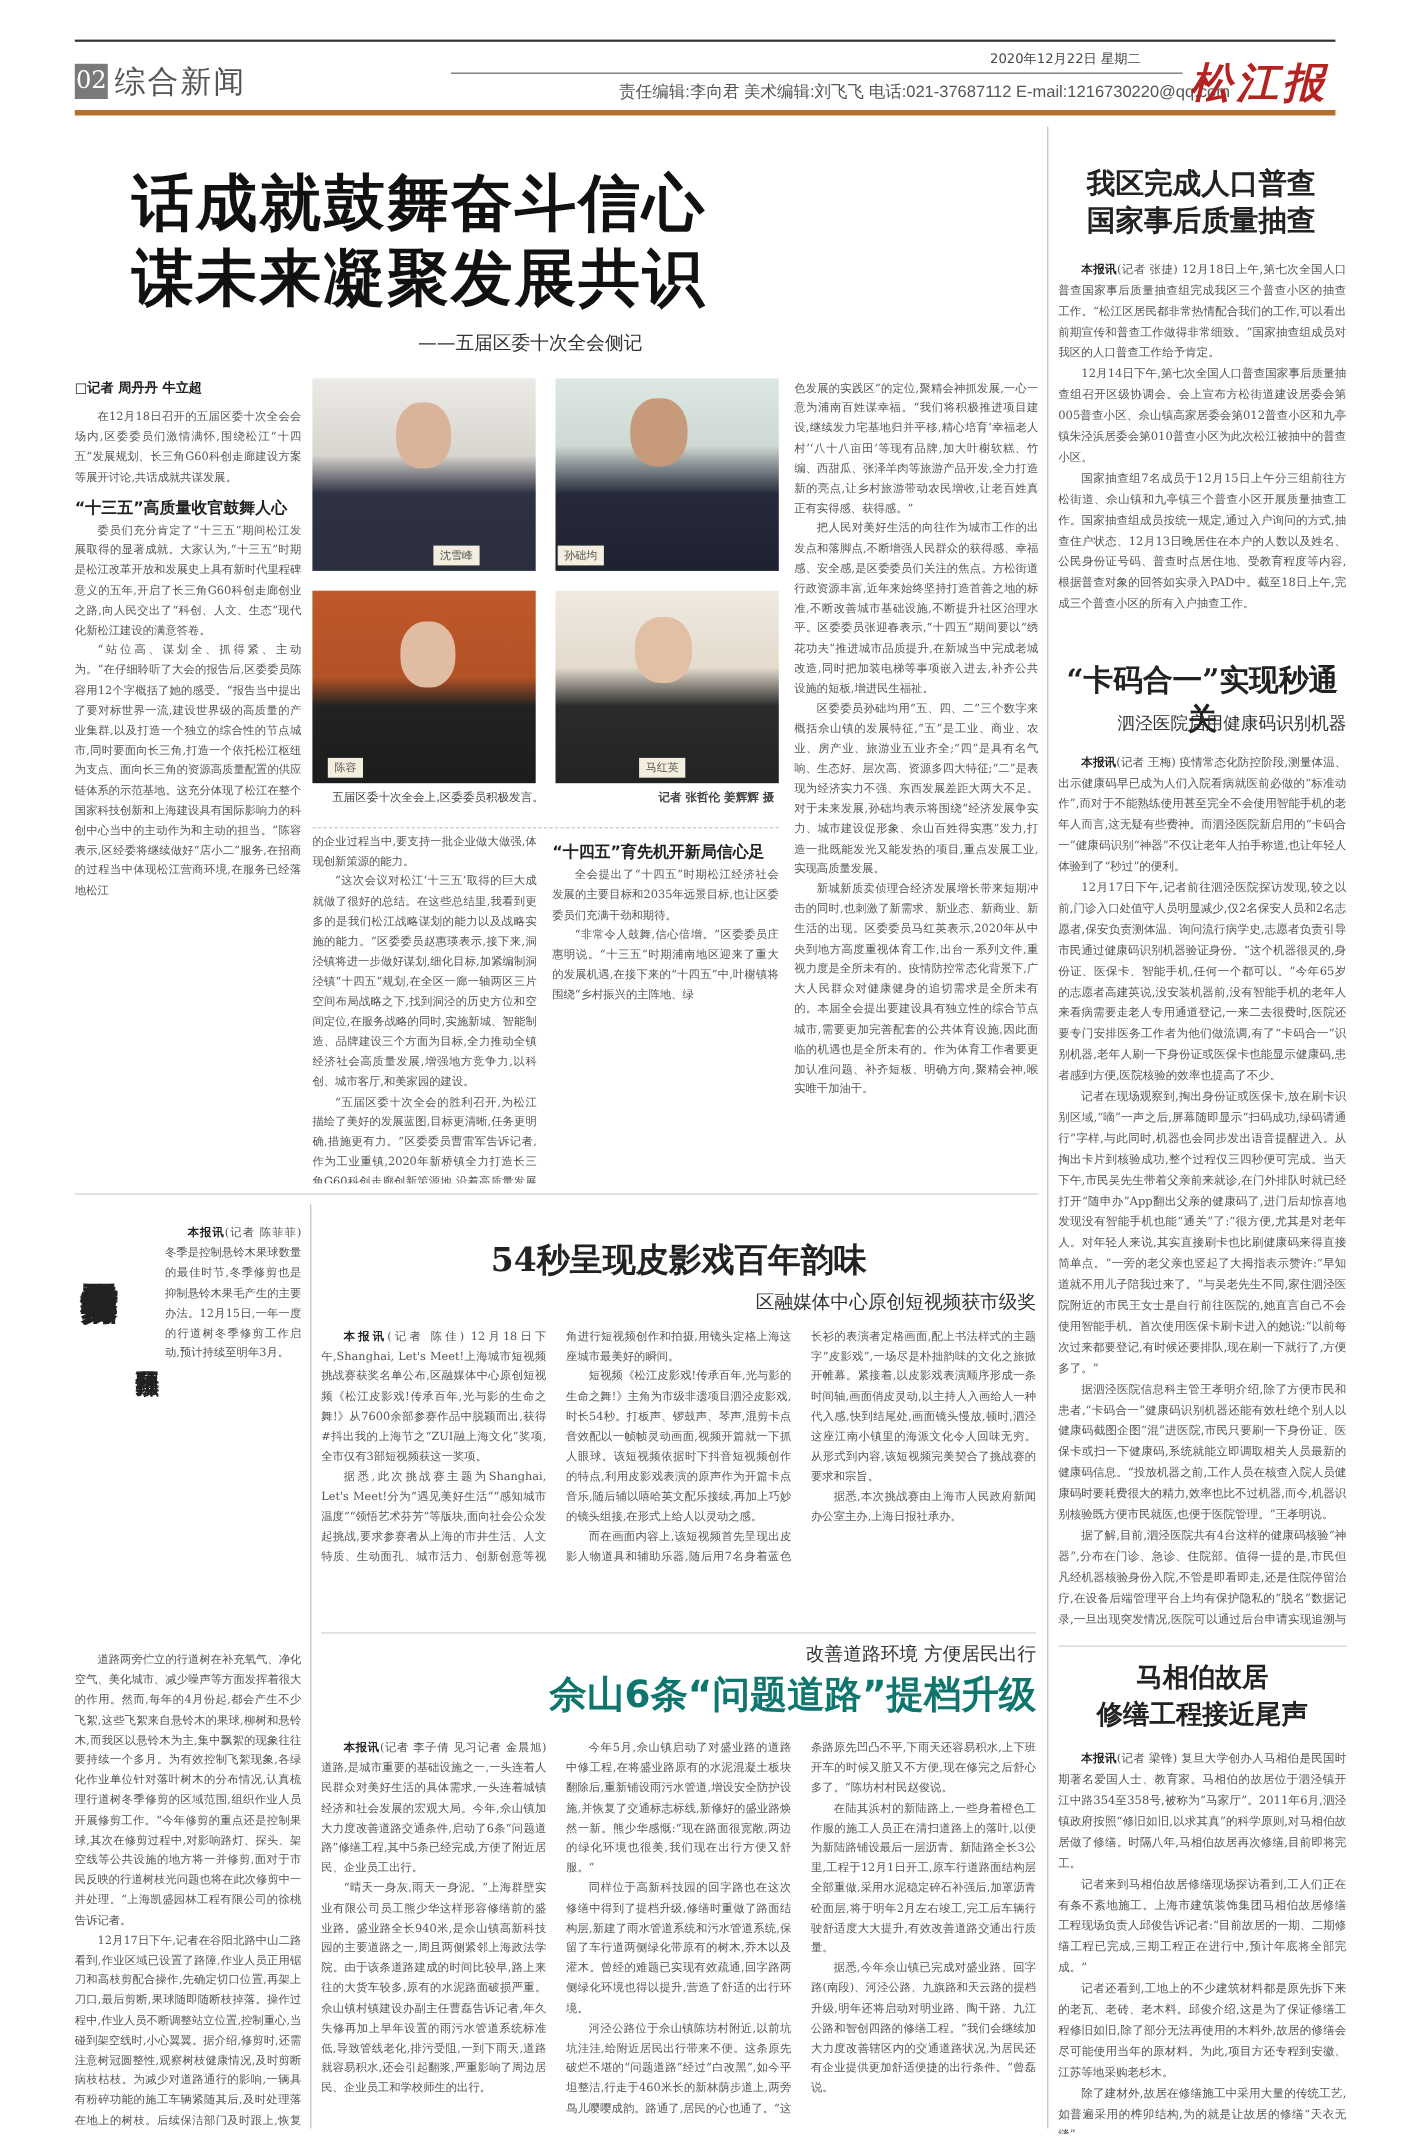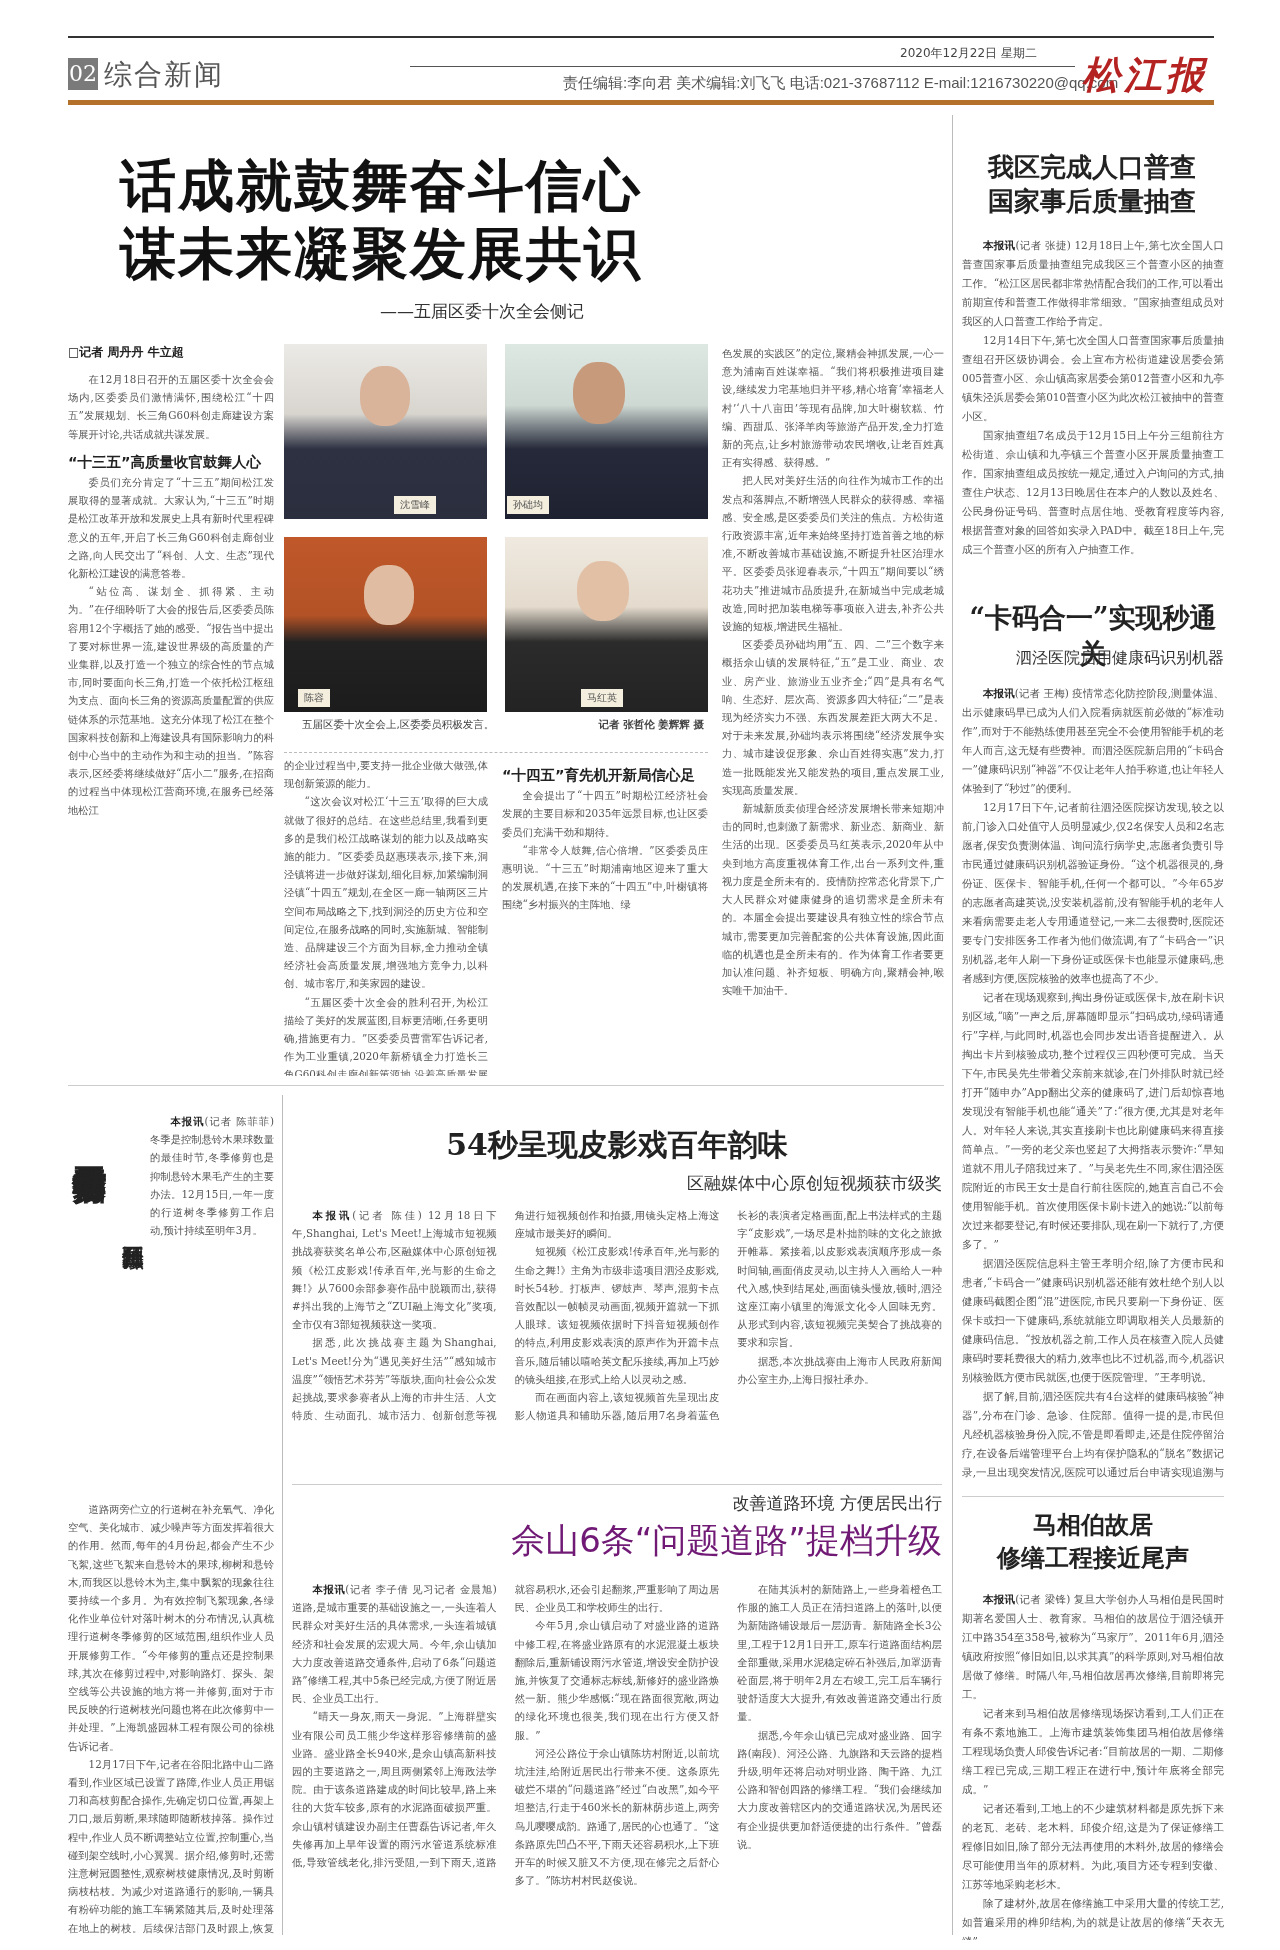--- a/index.html
+++ b/index.html
@@ -150,21 +150,22 @@
 <div class="abs col" style="left:292px;top:1206px;width:650px;height:270px;column-count:3;column-gap:18px">
   <p><b>本报讯</b><span>(记者 陈佳) 12月18日下午,Shanghai, Let's Meet!上海城市短视频挑战赛获奖名单公布,区融媒体中心原创短视频《松江皮影戏!传承百年,光与影的生命之舞!》从7600余部参赛作品中脱颖而出,获得#抖出我的上海节之“ZUI融上海文化”奖项,全市仅有3部短视频获这一奖项。</span></p>
   <p>据悉,此次挑战赛主题为Shanghai, Let's Meet!分为“遇见美好生活”“感知城市温度”“领悟艺术芬芳”等版块,面向社会公众发起挑战,要求参赛者从上海的市井生活、人文特质、生动面孔、城市活力、创新创意等视角进行短视频创作和拍摄,用镜头定格上海这座城市最美好的瞬间。</p>
   <p>短视频《松江皮影戏!传承百年,光与影的生命之舞!》主角为市级非遗项目泗泾皮影戏,时长54秒。打板声、锣鼓声、琴声,混剪卡点音效配以一帧帧灵动画面,视频开篇就一下抓人眼球。该短视频依据时下抖音短视频创作的特点,利用皮影戏表演的原声作为开篇卡点音乐,随后辅以嘻哈英文配乐接续,再加上巧妙的镜头组接,在形式上给人以灵动之感。</p>
   <p>而在画面内容上,该短视频首先呈现出皮影人物道具和辅助乐器,随后用7名身着蓝色长衫的表演者定格画面,配上书法样式的主题字“皮影戏”,一场尽是朴拙韵味的文化之旅掀开帷幕。紧接着,以皮影戏表演顺序形成一条时间轴,画面俏皮灵动,以主持人入画给人一种代入感,快到结尾处,画面镜头慢放,顿时,泗泾这座江南小镇里的海派文化令人回味无穷。从形式到内容,该短视频完美契合了挑战赛的要求和宗旨。</p>
   <p>据悉,本次挑战赛由上海市人民政府新闻办公室主办,上海日报社承办。</p>
 </div>
 <div class="abs hdiv" style="left:292px;top:1484px;width:650px"></div>
 
 <div class="abs sanshead" style="left:292px;top:1492px;width:650px;font-size:17px">改善道路环境 方便居民出行</div>
-<div class="abs sanshead" style="left:292px;top:1518px;width:650px;font-size:34px;font-weight:normal;color:#701a75">佘山6条“问题道路”提档升级</div>
+<div class="abs sanshead" style="left:292px;top:1518px;width:650px;font-size:34px;font-weight:bold;color:#0f766e">佘山6条“问题道路”提档升级</div>
 <div class="abs col" style="left:292px;top:1580px;width:650px;height:360px;column-count:3;column-gap:18px">
   <p><b>本报讯</b><span>(记者 李子倩 见习记者 金晨旭) 道路,是城市重要的基础设施之一,一头连着人民群众对美好生活的具体需求,一头连着城镇经济和社会发展的宏观大局。今年,佘山镇加大力度改善道路交通条件,启动了6条“问题道路”修缮工程,其中5条已经完成,方便了附近居民、企业员工出行。</span></p>
   <p>“晴天一身灰,雨天一身泥。”上海群壁实业有限公司员工熊少华这样形容修缮前的盛业路。盛业路全长940米,是佘山镇高新科技园的主要道路之一,周且两侧紧邻上海政法学院。由于该条道路建成的时间比较早,路上来往的大货车较多,原有的水泥路面破损严重。佘山镇村镇建设办副主任曹磊告诉记者,年久失修再加上早年设置的雨污水管道系统标准低,导致管线老化,排污受阻,一到下雨天,道路就容易积水,还会引起翻浆,严重影响了周边居民、企业员工和学校师生的出行。</p>
   <p>今年5月,佘山镇启动了对盛业路的道路中修工程,在将盛业路原有的水泥混凝土板块翻除后,重新铺设雨污水管道,增设安全防护设施,并恢复了交通标志标线,新修好的盛业路焕然一新。熊少华感慨:“现在路面很宽敞,两边的绿化环境也很美,我们现在出行方便又舒服。”</p>
+  <p>同样位于高新科技园的回字路也在这次修缮中得到了提档升级,修缮时重做了路面结构层,新建了雨水管道系统和污水管道系统,保留了车行道两侧绿化带原有的树木,乔木以及灌木。曾经的难题已实现有效疏通,回字路两侧绿化环境也得以提升,营造了舒适的出行环境。</p>
   <p>河泾公路位于佘山镇陈坊村附近,以前坑坑洼洼,给附近居民出行带来不便。这条原先破烂不堪的“问题道路”经过“白改黑”,如今平坦整洁,行走于460米长的新林荫步道上,两旁鸟儿嘤嘤成韵。路通了,居民的心也通了。“这条路原先凹凸不平,下雨天还容易积水,上下班开车的时候又脏又不方便,现在修完之后舒心多了。”陈坊村村民赵俊说。</p>
   <p>在陆其浜村的新陆路上,一些身着橙色工作服的施工人员正在清扫道路上的落叶,以便为新陆路铺设最后一层沥青。新陆路全长3公里,工程于12月1日开工,原车行道路面结构层全部重做,采用水泥稳定碎石补强后,加罩沥青砼面层,将于明年2月左右竣工,完工后车辆行驶舒适度大大提升,有效改善道路交通出行质量。</p>
   <p>据悉,今年佘山镇已完成对盛业路、回字路(南段)、河泾公路、九旗路和天云路的提档升级,明年还将启动对明业路、陶干路、九江公路和智创四路的修缮工程。“我们会继续加大力度改善辖区内的交通道路状况,为居民还有企业提供更加舒适便捷的出行条件。”曾磊说。</p>
 </div>
 
 </body></html>

